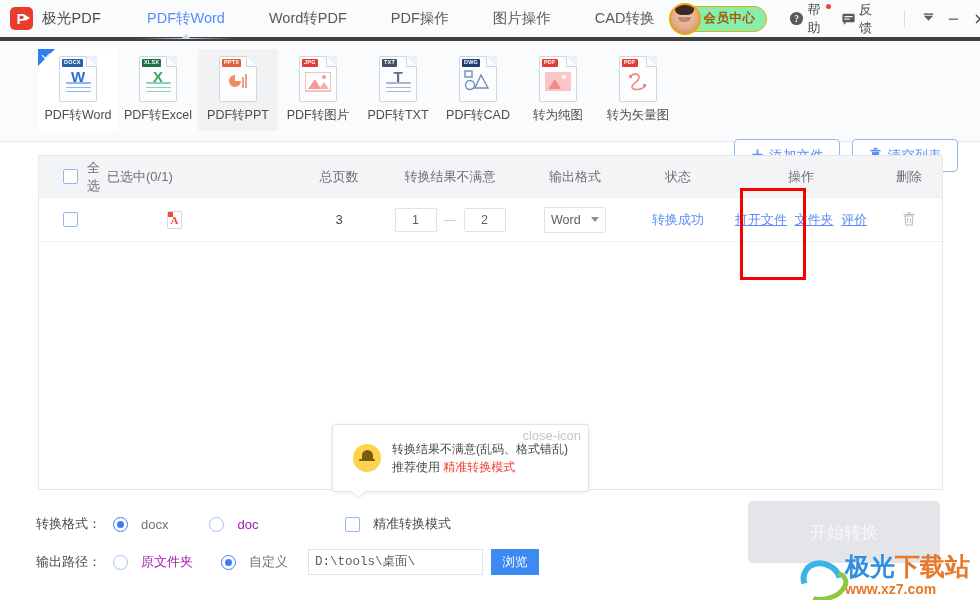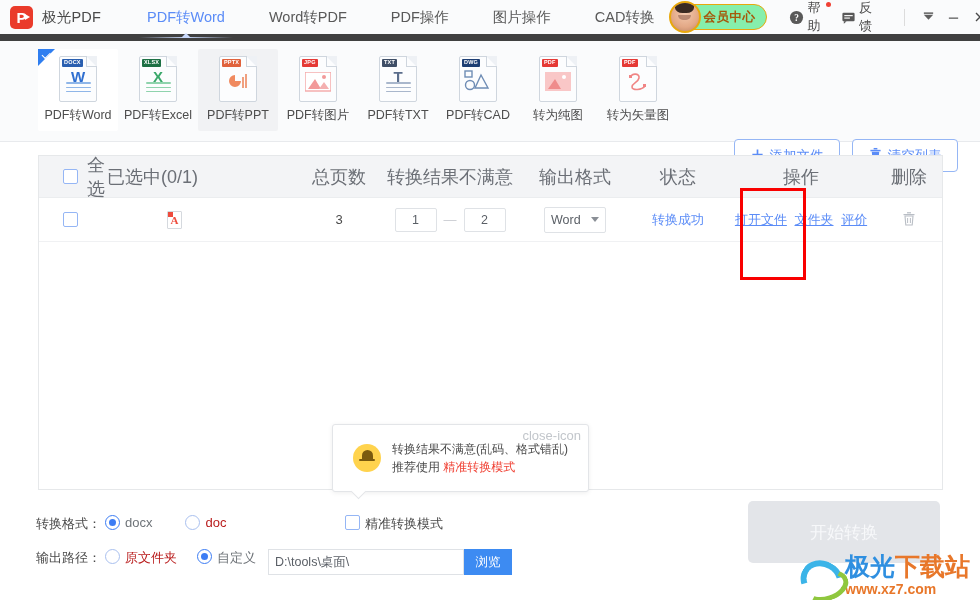--- a/index.html
+++ b/index.html
@@ -15,21 +15,21 @@
     position: relative;
     width: 980px; height: 600px;
     background: #ffffff;
   }
 
   
   .titlebar {
     position: absolute; left: 0; top: 0;
     width: 980px; height: 41px;
     background: #fafbfc;
-    border-bottom: 7px solid #404040;
+    border-bottom: 4px solid #404040;
     display: flex; align-items: center;
   }
   .logo-mark {
     width: 23px; height: 23px; margin-left: 10px;
     background: #ea3b2b;
     border-radius: 5px;
     position: relative;
     flex: 0 0 auto;
   }
   .logo-mark::after {
@@ -249,21 +249,21 @@
     position: absolute; left: 38px; top: 155px;
     width: 905px; height: 335px;
     border: 1px solid #e6e8ea;
     background: #fff;
   }
   .lhead {
     height: 42px;
     background: #f3f4f6;
     border-bottom: 1px solid #ebedef;
     display: flex; align-items: center;
-    font-size: 18px; color: #6b6f76;
+    font-size: 13px; color: #6b6f76;
     position: relative;
   }
   .lrow {
     height: 44px;
     display: flex; align-items: center;
     font-size: 13px; color: #4a4a4a;
     border-bottom: 1px solid #f0f1f3;
     position: relative;
   }
   .cbx {
@@ -414,29 +414,29 @@
     display: inline-block; position: relative;
     flex: 0 0 auto; cursor: pointer;
   }
   .radio.on { border-color: #3d7df4; }
   .radio.on::after {
     content: "";
     position: absolute; left: 3px; top: 3px;
     width: 7px; height: 7px; border-radius: 50%;
     background: #3d7df4;
   }
-  .rowflex { display: flex; align-items: flex-start; }
+  .rowflex { display: flex; align-items: center; gap: 8px; }
   .rlabel { font-size: 13px; color: #6e7378; margin-left: 5px; cursor: pointer; }
-  .rlabel.dim { color: #b91c1c; }
+  .rlabel.dim { color: #a21caf; }
   .path-input {
-    width: 196px; height: 26px;
+    width: 175px; height: 26px;
     border: 1px solid #dfe2e6;
     background: #fff;
     font-size: 12.5px; color: #5a5f66;
-    line-height: 24px; padding: 0 6px;
+    line-height: 24px; padding: 0 6px; font-family: Liberation Mono, monospace;
   }
   .browse-btn {
     height: 26px; width: 48px;
     background: #3d8bf2; color: #fff;
     font-size: 12.5px;
     display: flex; align-items: center; justify-content: center;
     cursor: pointer;
   }
   .cbx-sq {
     width: 15px; height: 15px;

